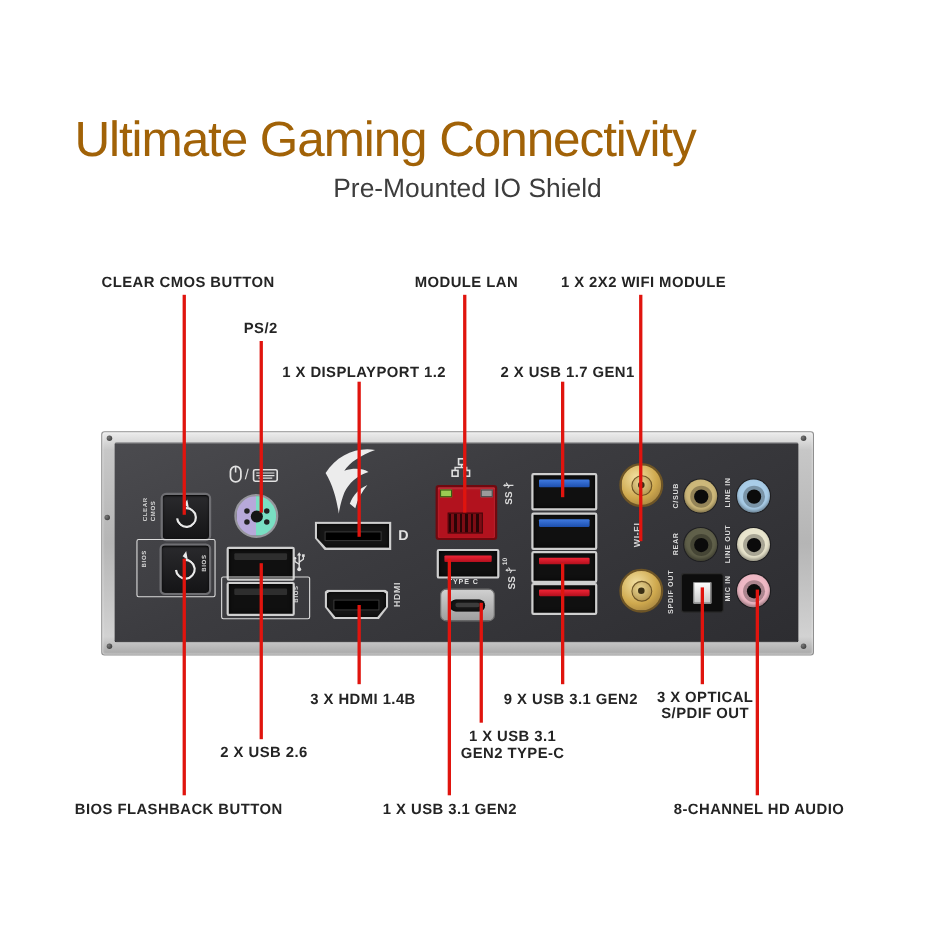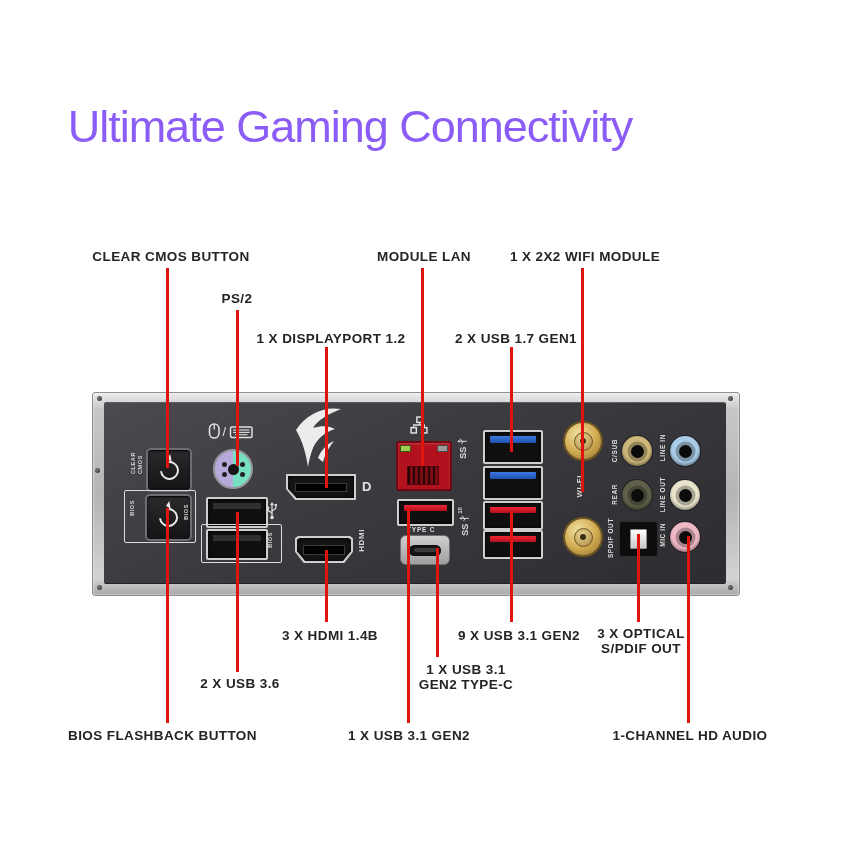--- a/index.html
+++ b/index.html
@@ -1,20 +1,20 @@
 <!DOCTYPE html>
 <html><head>
 <meta charset="utf-8">
 <style>
   html,body{margin:0;padding:0;background:#fff;}
   #stage{position:relative;width:850px;height:850px;background:#ffffff;overflow:hidden;
          font-family:"Liberation Sans",sans-serif;}
   
   .title{position:absolute;left:0;top:101px;width:700px;text-align:center;
-         font-size:45px;font-weight:300;color:#8b5cf6;letter-spacing:-1px;}
+         font-size:45px;font-weight:300;color:#a16207;letter-spacing:-1px;}
   .subtitle{position:absolute;left:0;top:158px;width:850px;text-align:center;
          font-size:24px;font-weight:300;color:#3d3d3d;}
   
   .callout{position:absolute;font-weight:bold;font-size:13.5px;color:#242424;
            letter-spacing:.4px;white-space:nowrap;transform:translateX(-50%);}
   .callout.two{text-align:center;line-height:15px;}
   .callout.left-anchor{transform:none;}
   
   .cline{position:absolute;width:3px;background:#e0140e;z-index:30;}
   
@@ -77,42 +77,43 @@
   .clipped .inner{width:calc(100% - 4px);height:calc(100% - 4px);background:#151515;
          display:flex;align-items:center;justify-content:center;box-shadow:inset 0 0 5px #000;}
   .slot{background:#000;border:1px solid #3a3a3a;}
 </style>
 </head>
 <body>
 
 <div id="stage">
 
   <div class="title">Ultimate Gaming Connectivity</div>
+  <div class="subtitle">Pre-Mounted IO Shield</div>
 
   <div class="callout" style="left:171px;top:249px">CLEAR CMOS BUTTON</div>
   <div class="callout" style="left:424px;top:249px">MODULE LAN</div>
   <div class="callout" style="left:585px;top:249px">1 X 2X2 WIFI MODULE</div>
   <div class="callout" style="left:237px;top:291px">PS/2</div>
   <div class="callout" style="left:331px;top:331px">1 X DISPLAYPORT 1.2</div>
   <div class="callout" style="left:516px;top:331px">2 X USB 1.7 GEN1</div>
 
   <div class="callout" style="left:330px;top:628px">3 X HDMI 1.4B</div>
   <div class="callout" style="left:519px;top:628px">9 X USB 3.1 GEN2</div>
   <div class="callout two" style="left:641px;top:626px">
     <span>3 X OPTICAL</span><br>
     <span>S/PDIF OUT</span>
   </div>
   <div class="callout two" style="left:466px;top:662px">
     <span>1 X USB 3.1</span><br>
     <span>GEN2 TYPE-C</span>
   </div>
-  <div class="callout" style="left:240px;top:676px">2 X USB 3.6</div>
+  <div class="callout" style="left:240px;top:676px">2 X USB 2.6</div>
   <div class="callout left-anchor" style="left:68px;top:728px">BIOS FLASHBACK BUTTON</div>
   <div class="callout" style="left:409px;top:728px">1 X USB 3.1 GEN2</div>
-  <div class="callout" style="left:690px;top:728px">1-CHANNEL HD AUDIO</div>
+  <div class="callout" style="left:690px;top:728px">8-CHANNEL HD AUDIO</div>
 
   <div class="frame"></div>
   <div class="screw" style="left:97px;top:396px"></div>
   <div class="screw" style="left:728px;top:396px"></div>
   <div class="screw" style="left:97px;top:585px"></div>
   <div class="screw" style="left:728px;top:585px"></div>
   <div class="screw" style="left:95px;top:468px"></div>
   <div class="panel"></div>
 
   <div style="position:absolute;left:130px;top:452px;display:flex;gap:1px">

